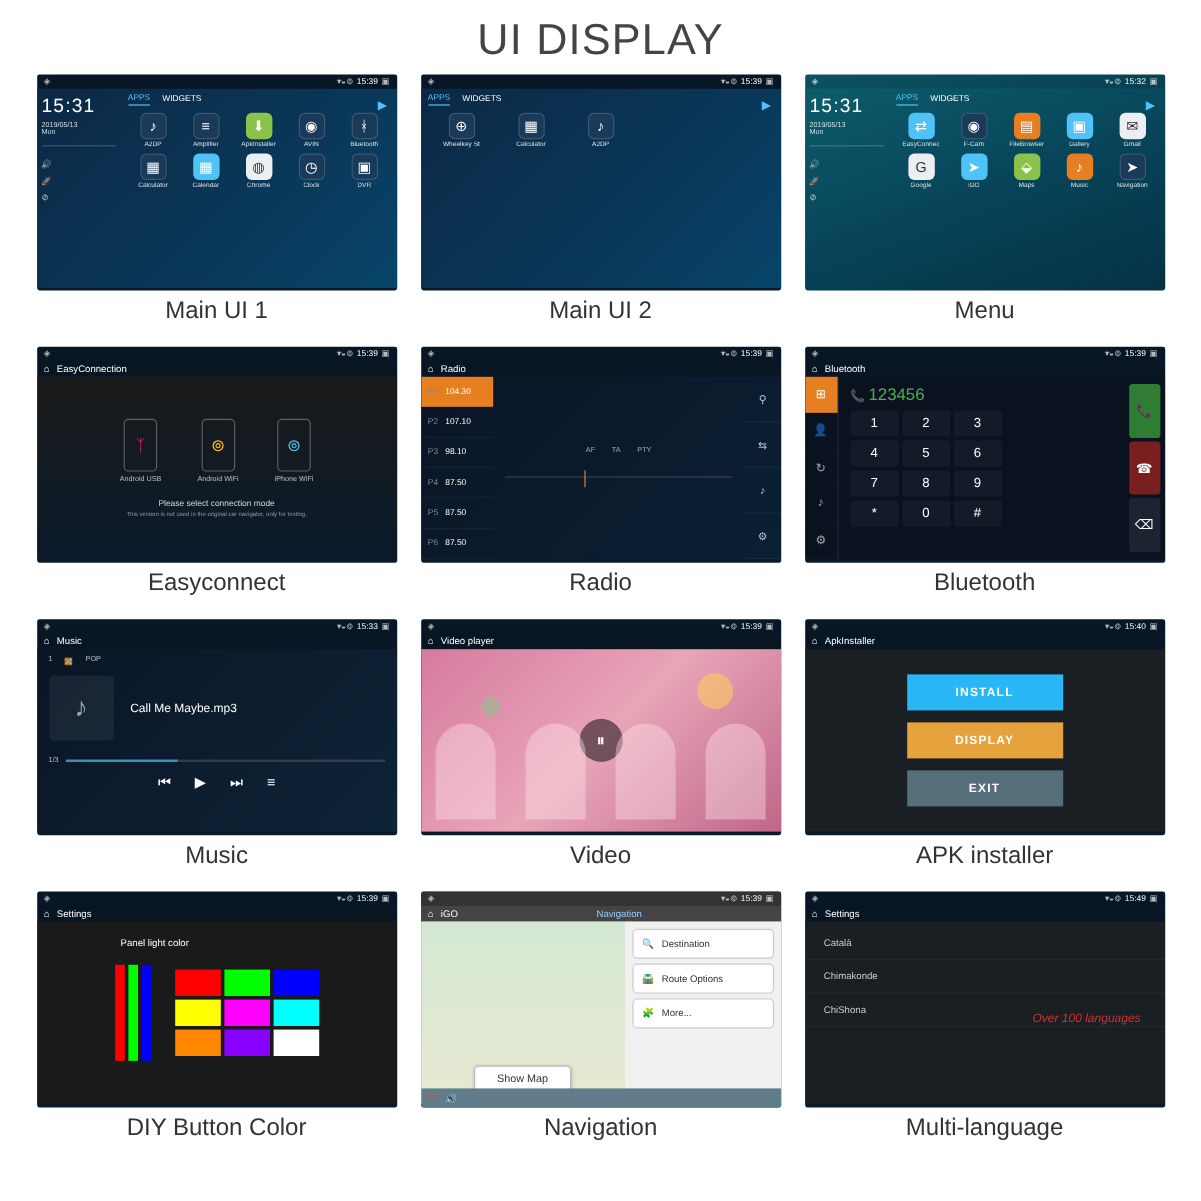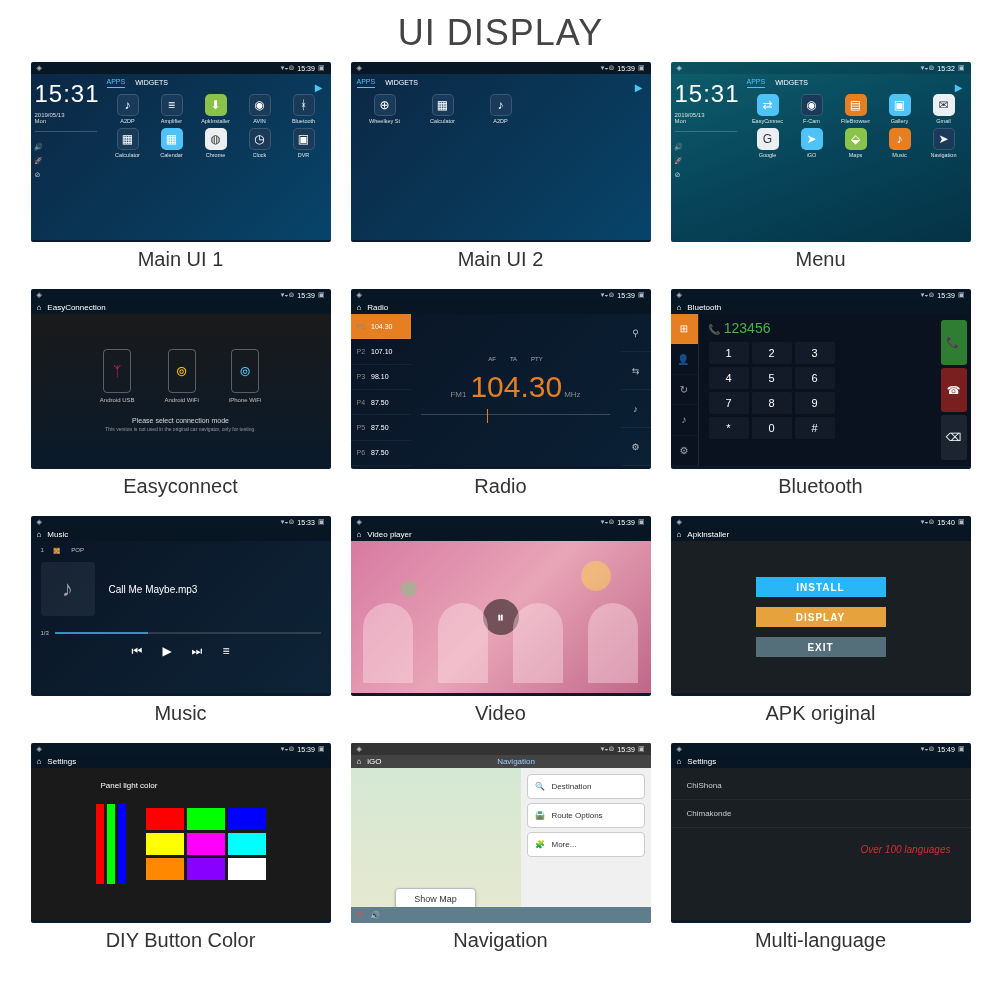--- a/index.html
+++ b/index.html
@@ -9,21 +9,21 @@
 .cell { display: flex; flex-direction: column; align-items: center; }
 .screen { width: 300px; height: 180px; background: #0a1a2a; border-radius: 2px; overflow: hidden; position: relative; color: #fff; font-size: 8px; }
 .caption { font-size: 20px; color: #333; margin: 6px 0 10px; font-weight: 300; }
 .statusbar { display: flex; justify-content: space-between; align-items: center; padding: 2px 6px; font-size: 7px; background: rgba(0,0,0,.1); }
 .statusbar .right { display: flex; gap: 3px; align-items: center; }
 .titlebar { display: flex; align-items: center; gap: 6px; padding: 2px 6px; font-size: 8px; background: rgba(0,0,0,.15); }
 
 
 .main-ui { display: flex; height: calc(100% - 14px); background: linear-gradient(135deg,#0b2845,#0a3555,#07446a); }
 .clock-panel { width: 70px; padding: 6px 4px; display: flex; flex-direction: column; gap: 4px; font-size: 7px; }
-.clock-time { font-size: 24px; font-weight: 300; letter-spacing: 1px; }
+.clock-time { font-size: 16px; font-weight: 300; letter-spacing: 1px; }
 .clock-date { font-size: 6px; opacity: .8; }
 .clock-divider { height: 1px; background: rgba(255,255,255,.2); margin: 3px 0; }
 .side-icons { display: flex; flex-direction: column; gap: 6px; margin-top: 4px; }
 .app-area { flex: 1; padding: 4px 6px; }
 .tabs { display: flex; gap: 10px; font-size: 7px; margin-bottom: 6px; align-items: center; }
 .tabs .tab { padding-bottom: 2px; }
 .tabs .tab.active { border-bottom: 1px solid #4fc3f7; color: #4fc3f7; }
 .app-grid { display: grid; grid-template-columns: repeat(5, 1fr); gap: 4px 2px; }
 .app-item { display: flex; flex-direction: column; align-items: center; gap: 2px; }
 .app-icon { width: 22px; height: 22px; border-radius: 5px; display: flex; align-items: center; justify-content: center; font-size: 12px; }
@@ -94,21 +94,21 @@
 .video-body { height: calc(100% - 28px); position: relative; background: linear-gradient(135deg,#d77aa0,#e8a5b8,#c06688); display: flex; align-items: center; justify-content: center; }
 .video-play { width: 36px; height: 36px; border-radius: 50%; background: rgba(0,0,0,.5); display: flex; align-items: center; justify-content: center; font-size: 14px; }
 .video-deco { position: absolute; border-radius: 50%; opacity: .5; }
 .vd1 { width: 30px; height: 30px; background: #ffd54f; top: 20px; right: 40px; }
 .vd2 { width: 16px; height: 16px; background: #81c784; top: 40px; left: 50px; }
 .people { position: absolute; bottom: 10px; left: 0; right: 0; height: 80px; display: flex; justify-content: space-around; }
 .person { width: 50px; height: 80px; background: rgba(255,230,235,.4); border-radius: 25px 25px 0 0; }
 
 
 .apk-body { height: calc(100% - 28px); background: #1a1f24; display: flex; flex-direction: column; align-items: center; justify-content: center; gap: 10px; }
-.apk-btn { width: 130px; height: 20px; display: flex; align-items: center; justify-content: center; font-size: 10px; font-weight: bold; letter-spacing: 1px; }
+.apk-btn { width: 130px; height: 30px; display: flex; align-items: center; justify-content: center; font-size: 10px; font-weight: bold; letter-spacing: 1px; }
 .apk-install { background: #29b6f6; }
 .apk-manage { background: #e6a23c; }
 .apk-exit { background: #546e7a; }
 
 
 .diy-body { height: calc(100% - 28px); background: #1a1a1a; display: flex; align-items: center; justify-content: center; gap: 20px; }
 .diy-bars { display: flex; gap: 3px; align-items: flex-end; }
 .diy-bar { width: 8px; height: 80px; }
 .diy-grid { display: grid; grid-template-columns: repeat(3, 38px); gap: 3px; }
 .diy-sw { height: 22px; }
@@ -399,21 +399,20 @@
               <span class="pn">P6</span>
               <span>87.50</span>
             </div>
           </div>
     <div class="radio-main">
       <div class="radio-tags" id="rtags">
               <span>AF</span>
               <span>TA</span>
               <span>PTY</span>
             </div>
-      <div class="radio-freq"><span class="band">FM1</span><span>104.30</span><span class="unit">MHz</span></div>
       <div class="radio-scale"></div>
     </div>
     <div class="radio-side">
       <div class="radio-btn">⚲</div>
       <div class="radio-btn">⇆</div>
       <div class="radio-btn">♪</div>
       <div class="radio-btn">⚙</div>
     </div>
   </div>
 </div>
@@ -550,21 +549,21 @@
   <div class="titlebar">
           <span class="home-icon">⌂</span>
           <span>ApkInstaller</span>
         </div>
   <div class="apk-body">
     <div class="apk-btn apk-install">INSTALL</div>
     <div class="apk-btn apk-manage">DISPLAY</div>
     <div class="apk-btn apk-exit">EXIT</div>
   </div>
 </div>
-<div class="caption">APK original</div>
+<div class="caption">APK installer</div>
 </div>
 
 <div class="cell">
 <div class="screen" style="position:relative">
   <div class="statusbar">
           <span class="tiny-icon">◈</span>
           <div class="right">
             <span class="tiny-icon">▾◒⊚</span>
             <span>15:39</span>
             <span class="tiny-icon">▣</span>
@@ -648,20 +647,21 @@
             <span>15:49</span>
             <span class="tiny-icon">▣</span>
           </div>
         </div>
   <div class="titlebar">
           <span class="home-icon">⌂</span>
           <span>Settings</span>
         </div>
   <div class="lang-body" id="langlist">
     <div class="lang-over">Over 100 languages</div>
+  <div class="lang-item">Català</div>
+          <div class="lang-item">Chimakonde</div>
           <div class="lang-item">ChiShona</div>
-          <div class="lang-item">Chimakonde</div>
         </div>
 </div>
 <div class="caption">Multi-language</div>
 </div>
 
 </div>
 
 </body></html>

